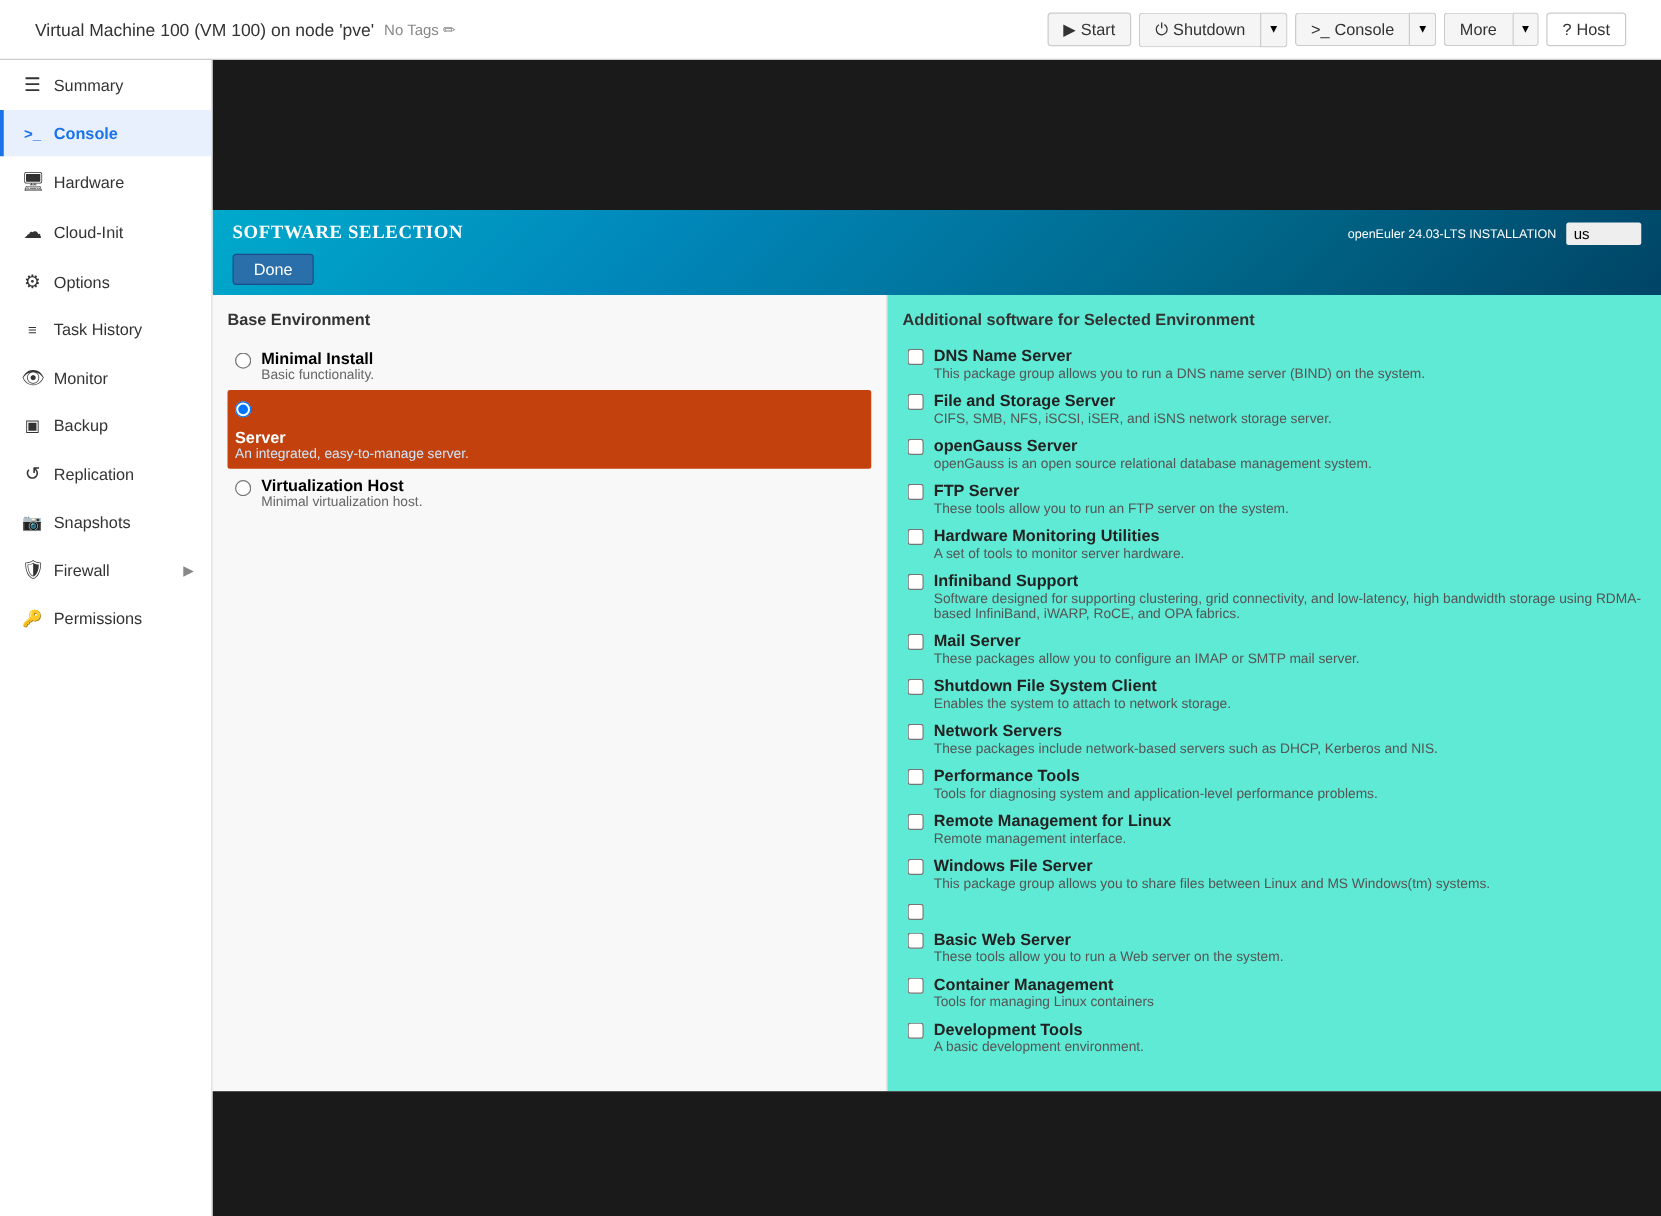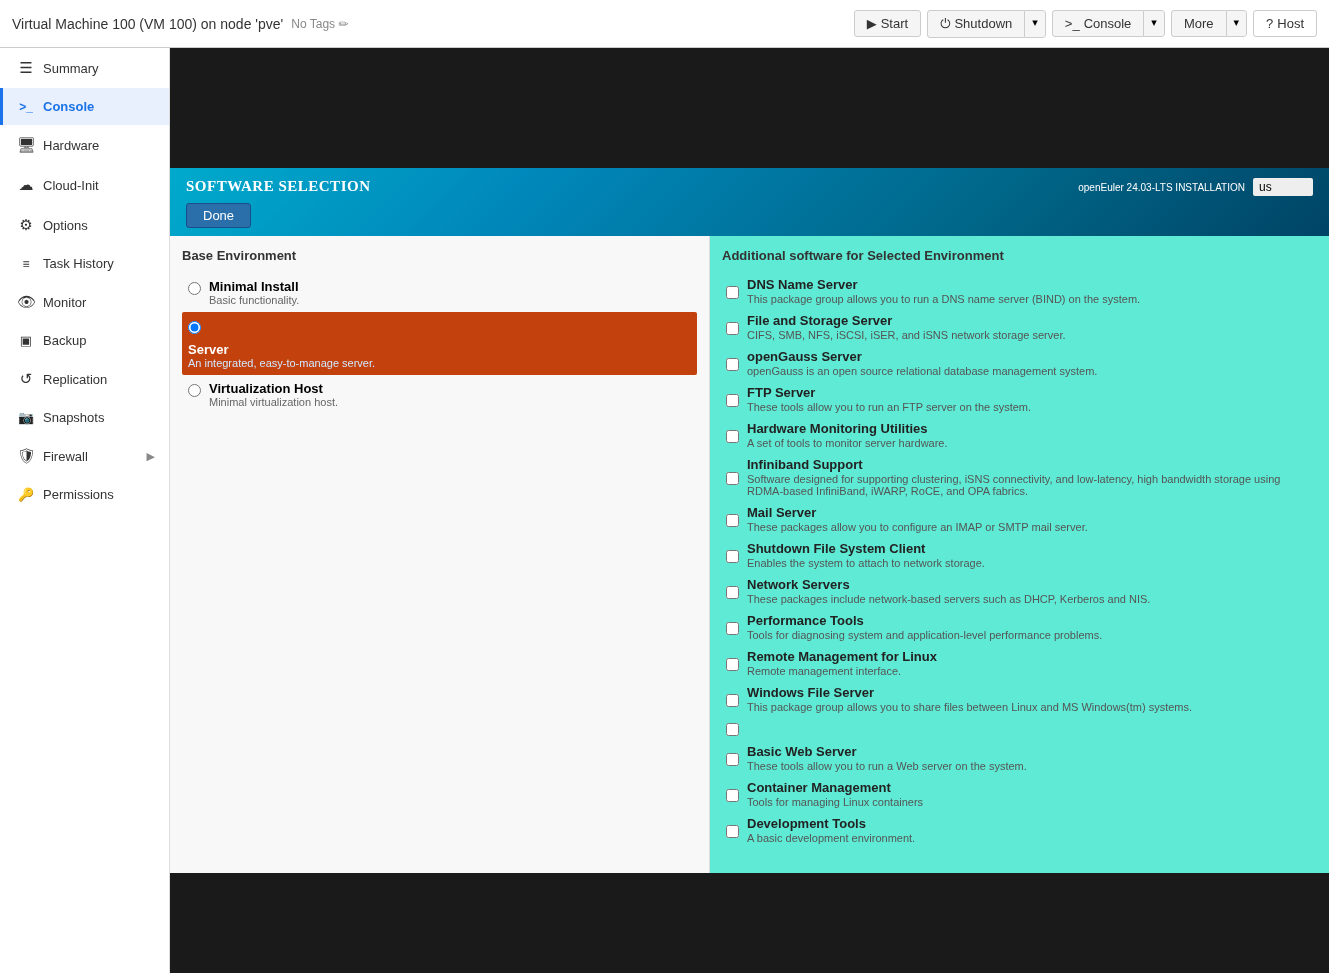--- a/index.html
+++ b/index.html
@@ -3,21 +3,21 @@
   <meta charset="utf-8">
   <style>
     * { box-sizing: border-box; margin: 0; padding: 0; }
     body { font-family: Arial, sans-serif; font-size: 13px; background: #f0f0f0; overflow: hidden; }
 
     
     .topbar {
       display: flex; align-items: center;
       background: #fff;
       border-bottom: 1px solid #ccc;
-      height: 48px; padding: 0 12px;
+      height: 48px; padding: 0 28px;
       gap: 8px;
     }
     .topbar-title { flex: 1; font-size: 14px; color: #333; display: flex; align-items: center; gap: 8px; }
     .topbar-title .no-tags { color: #888; font-size: 12px; }
     .topbar-title .edit-icon { color: #888; font-size: 12px; cursor: pointer; }
     .topbar-actions { display: flex; align-items: center; gap: 6px; }
 
     .btn {
       display: flex; align-items: center; gap: 4px;
       padding: 5px 12px; border: 1px solid #ccc;
@@ -96,21 +96,21 @@
     .env-option.selected { background: #c2410c; flex-direction: column; }
     .env-option .env-name { font-weight: bold; font-size: 13px; }
     .env-option.selected .env-name { color: #fff; }
     .env-option .env-desc { font-size: 11px; color: #666; }
     .env-option.selected .env-desc { color: #d0e8ff; }
     .env-option input[type="radio"] { margin-top: 3px; cursor: pointer; }
 
     
     .additional-col { flex: 1; display: flex; flex-direction: column; overflow: hidden; background: #5eead4; padding: 12px; }
     .additional-list { flex: 1; overflow-y: auto; }
-    .add-item { display: flex; align-items: center; gap: 8px; padding: 4px 4px; }
+    .add-item { display: flex; align-items: flex-start; gap: 8px; padding: 4px 4px; }
     .add-item input[type="checkbox"] { margin-top: 2px; cursor: pointer; }
     .add-item .item-content { }
     .add-item .item-name { font-weight: bold; font-size: 13px; color: #222; }
     .add-item .item-desc { font-size: 11px; color: #555; margin-top: 1px; }
 
     
     .console-bottom { height: 100px; background: #1a1a1a; }
 
     ::-webkit-scrollbar { width: 8px; }
     ::-webkit-scrollbar-track { background: #f0f0f0; }
@@ -298,21 +298,21 @@
     <input type="checkbox" style="">
     <div class="item-content">
       <div class="item-name">Hardware Monitoring Utilities</div>
       <div class="item-desc">A set of tools to monitor server hardware.</div>
     </div>
   </div>
               <div class="add-item">
     <input type="checkbox" style="">
     <div class="item-content">
       <div class="item-name">Infiniband Support</div>
-      <div class="item-desc">Software designed for supporting clustering, iSNS connectivity, and low-latency, high bandwidth storage using RDMA-based InfiniBand, iWARP, RoCE, and OPA fabrics.</div>
+      <div class="item-desc">Software designed for supporting clustering, grid connectivity, and low-latency, high bandwidth storage using RDMA-based InfiniBand, iWARP, RoCE, and OPA fabrics.</div>
     </div>
   </div>
               <div class="add-item">
     <input type="checkbox" style="">
     <div class="item-content">
       <div class="item-name">Mail Server</div>
       <div class="item-desc">These packages allow you to configure an IMAP or SMTP mail server.</div>
     </div>
   </div>
               <div class="add-item">

